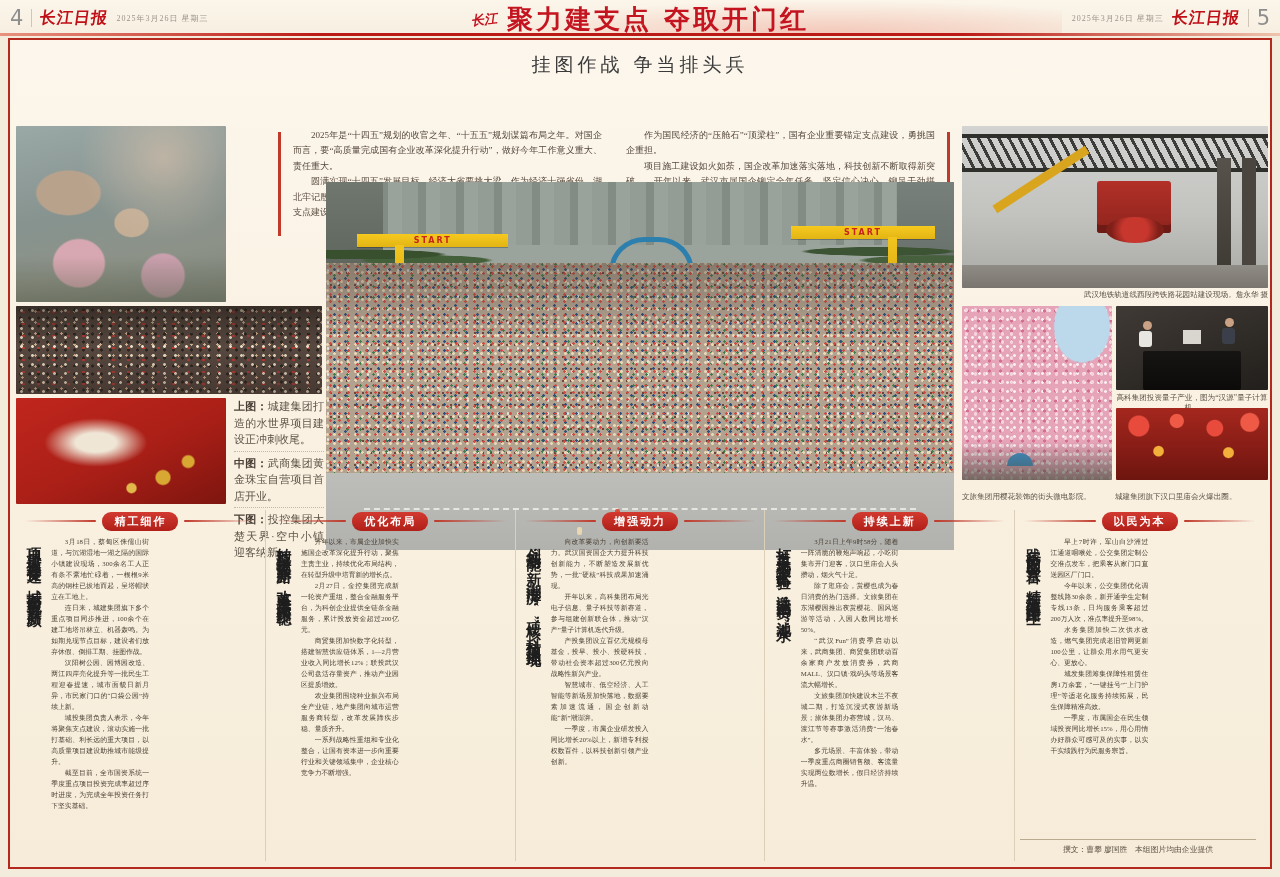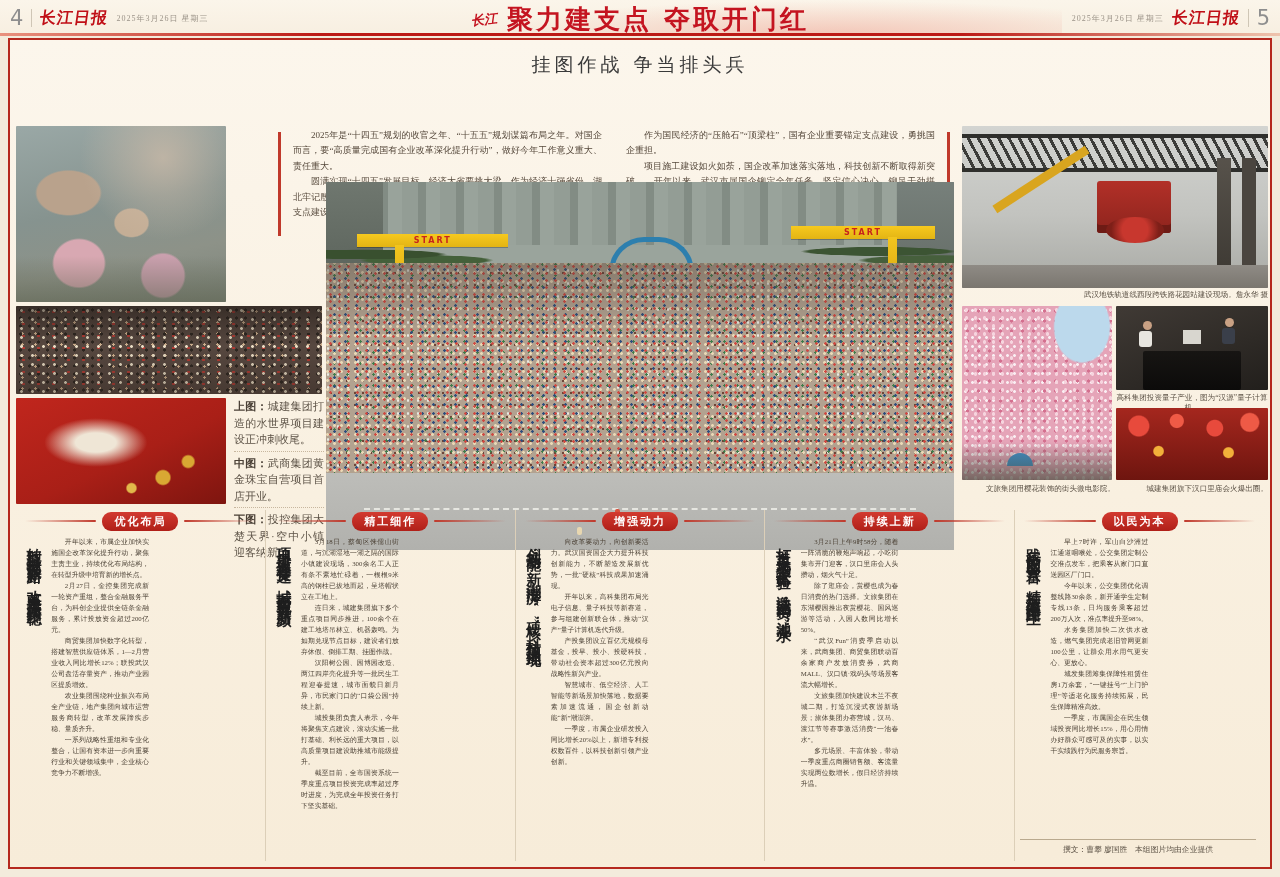--- a/index.html
+++ b/index.html
@@ -115,21 +115,21 @@
   .ph-lantern{left:1106px;top:368px;width:152px;height:72px;background-color:#8e211a;background-image:
     radial-gradient(circle at 15% 25%,#e84a3c 0 7%,transparent 8%),
     radial-gradient(circle at 40% 18%,#ef5a46 0 6%,transparent 7%),
     radial-gradient(circle at 65% 28%,#e84a3c 0 7%,transparent 8%),
     radial-gradient(circle at 88% 20%,#ef5a46 0 6%,transparent 7%),
     radial-gradient(circle at 28% 60%,#f2b03a 0 4%,transparent 5%),
     radial-gradient(circle at 74% 62%,#f2b03a 0 4%,transparent 5%),
     linear-gradient(#a5271e,#6e150f);}
   .mara-cap{position:absolute;left:320px;top:442px;width:628px;height:20px;background:#f7efdf;font-size:8px;color:#5c5246;line-height:20px;padding-left:10px;box-sizing:border-box;}
   .rb-caps{position:absolute;left:952px;top:444px;width:306px;display:flex;font-size:7.6px;color:#5c5246;}
-  .rb-caps span{flex:1;text-align:right;}
+  .rb-caps span{flex:1;text-align:left;margin-top:8px;}
   
   .sections{position:absolute;left:6px;right:6px;top:470px;bottom:6px;display:flex;}
   .sec{flex:1;padding:0 9px;min-width:0;}
   .sec + .sec{border-left:1px solid #dccfb8;}
   .badge-row{display:flex;align-items:center;gap:6px;height:22px;margin-bottom:4px;}
   .bline{flex:1;height:2px;border-radius:2px;}
   .bline.l{background:linear-gradient(90deg,rgba(200,40,30,0),#c0392b);}
   .bline.r{background:linear-gradient(90deg,#c0392b,rgba(200,40,30,0));}
   .badge{background:linear-gradient(#d23a30,#b01f18);color:#fff;font-size:11px;font-weight:bold;font-family:"DejaVu Sans",sans-serif;padding:2px 12px;border-radius:9px;letter-spacing:2px;white-space:nowrap;}
   .sec-inner{display:flex;gap:9px;height:calc(100% - 30px);}
@@ -242,56 +242,56 @@
   <div class="rb-caps">
     <span>文旅集团用樱花装饰的街头微电影院。</span>
     <span>城建集团旗下汉口里庙会火爆出圈。</span>
   </div>
 
   <div class="sections">
 
     <section class="sec">
       <div class="badge-row">
         <span class="bline l"></span>
+        <span class="badge">精工细作</span>
+        <span class="bline r"></span>
+      </div>
+      <div class="sec-inner">
+        <div class="vtitle">项目建设迎春提速　城市面貌再展新颜</div>
+        <div class="flow">
+          <p>3月18日，蔡甸区侏儒山街道，与沉湖湿地一湖之隔的国际小镇建设现场，300余名工人正有条不紊地忙碌着，一根根9米高的钢柱已拔地而起，呈塔帽状立在工地上。</p>
+          <p>连日来，城建集团旗下多个重点项目同步推进，100余个在建工地塔吊林立、机器轰鸣。为如期兑现节点目标，建设者们放弃休假、倒排工期、挂图作战。</p>
+          <p>汉阳树公园、园博园改造、两江四岸亮化提升等一批民生工程迎春提速，城市面貌日新月异，市民家门口的“口袋公园”持续上新。</p>
+          <p>城投集团负责人表示，今年将聚焦支点建设，滚动实施一批打基础、利长远的重大项目，以高质量项目建设助推城市能级提升。</p>
+          <p>截至目前，全市国资系统一季度重点项目投资完成率超过序时进度，为完成全年投资任务打下坚实基础。</p>
+        </div>
+      </div>
+    </section>
+
+    <section class="sec">
+      <div class="badge-row">
+        <span class="bline l"></span>
         <span class="badge">优化布局</span>
         <span class="bline r"></span>
       </div>
       <div class="sec-inner">
         <div class="vtitle">转型升级拓展新路　改革发展蹄疾步稳</div>
         <div class="flow">
           <p>开年以来，市属企业加快实施国企改革深化提升行动，聚焦主责主业，持续优化布局结构，在转型升级中培育新的增长点。</p>
           <p>2月27日，金控集团完成新一轮资产重组，整合金融服务平台，为科创企业提供全链条金融服务，累计投放资金超过200亿元。</p>
           <p>商贸集团加快数字化转型，搭建智慧供应链体系，1—2月营业收入同比增长12%；联投武汉公司盘活存量资产，推动产业园区提质增效。</p>
           <p>农业集团围绕种业振兴布局全产业链，地产集团向城市运营服务商转型，改革发展蹄疾步稳、量质齐升。</p>
           <p>一系列战略性重组和专业化整合，让国有资本进一步向重要行业和关键领域集中，企业核心竞争力不断增强。</p>
         </div>
       </div>
     </section>
 
     <section class="sec">
       <div class="badge-row">
         <span class="bline l"></span>
-        <span class="badge">精工细作</span>
-        <span class="bline r"></span>
-      </div>
-      <div class="sec-inner">
-        <div class="vtitle">项目建设迎春提速　城市面貌再展新颜</div>
-        <div class="flow">
-          <p>3月18日，蔡甸区侏儒山街道，与沉湖湿地一湖之隔的国际小镇建设现场，300余名工人正有条不紊地忙碌着，一根根9米高的钢柱已拔地而起，呈塔帽状立在工地上。</p>
-          <p>连日来，城建集团旗下多个重点项目同步推进，100余个在建工地塔吊林立、机器轰鸣。为如期兑现节点目标，建设者们放弃休假、倒排工期、挂图作战。</p>
-          <p>汉阳树公园、园博园改造、两江四岸亮化提升等一批民生工程迎春提速，城市面貌日新月异，市民家门口的“口袋公园”持续上新。</p>
-          <p>城投集团负责人表示，今年将聚焦支点建设，滚动实施一批打基础、利长远的重大项目，以高质量项目建设助推城市能级提升。</p>
-          <p>截至目前，全市国资系统一季度重点项目投资完成率超过序时进度，为完成全年投资任务打下坚实基础。</p>
-        </div>
-      </div>
-    </section>
-
-    <section class="sec">
-      <div class="badge-row">
-        <span class="bline l"></span>
         <span class="badge">增强动力</span>
         <span class="bline r"></span>
       </div>
       <div class="sec-inner">
         <div class="vtitle">创新动能“新”潮澎湃　“硬核”科技加速涌现</div>
         <div class="flow">
           <p>向改革要动力，向创新要活力。武汉国资国企大力提升科技创新能力，不断塑造发展新优势，一批“硬核”科技成果加速涌现。</p>
           <p>开年以来，高科集团布局光电子信息、量子科技等新赛道，参与组建创新联合体，推动“汉产”量子计算机迭代升级。</p>
           <p>产投集团设立百亿元规模母基金，投早、投小、投硬科技，带动社会资本超过300亿元投向战略性新兴产业。</p>
           <p>智慧城市、低空经济、人工智能等新场景加快落地，数据要素加速流通，国企创新动能“新”潮澎湃。</p>

